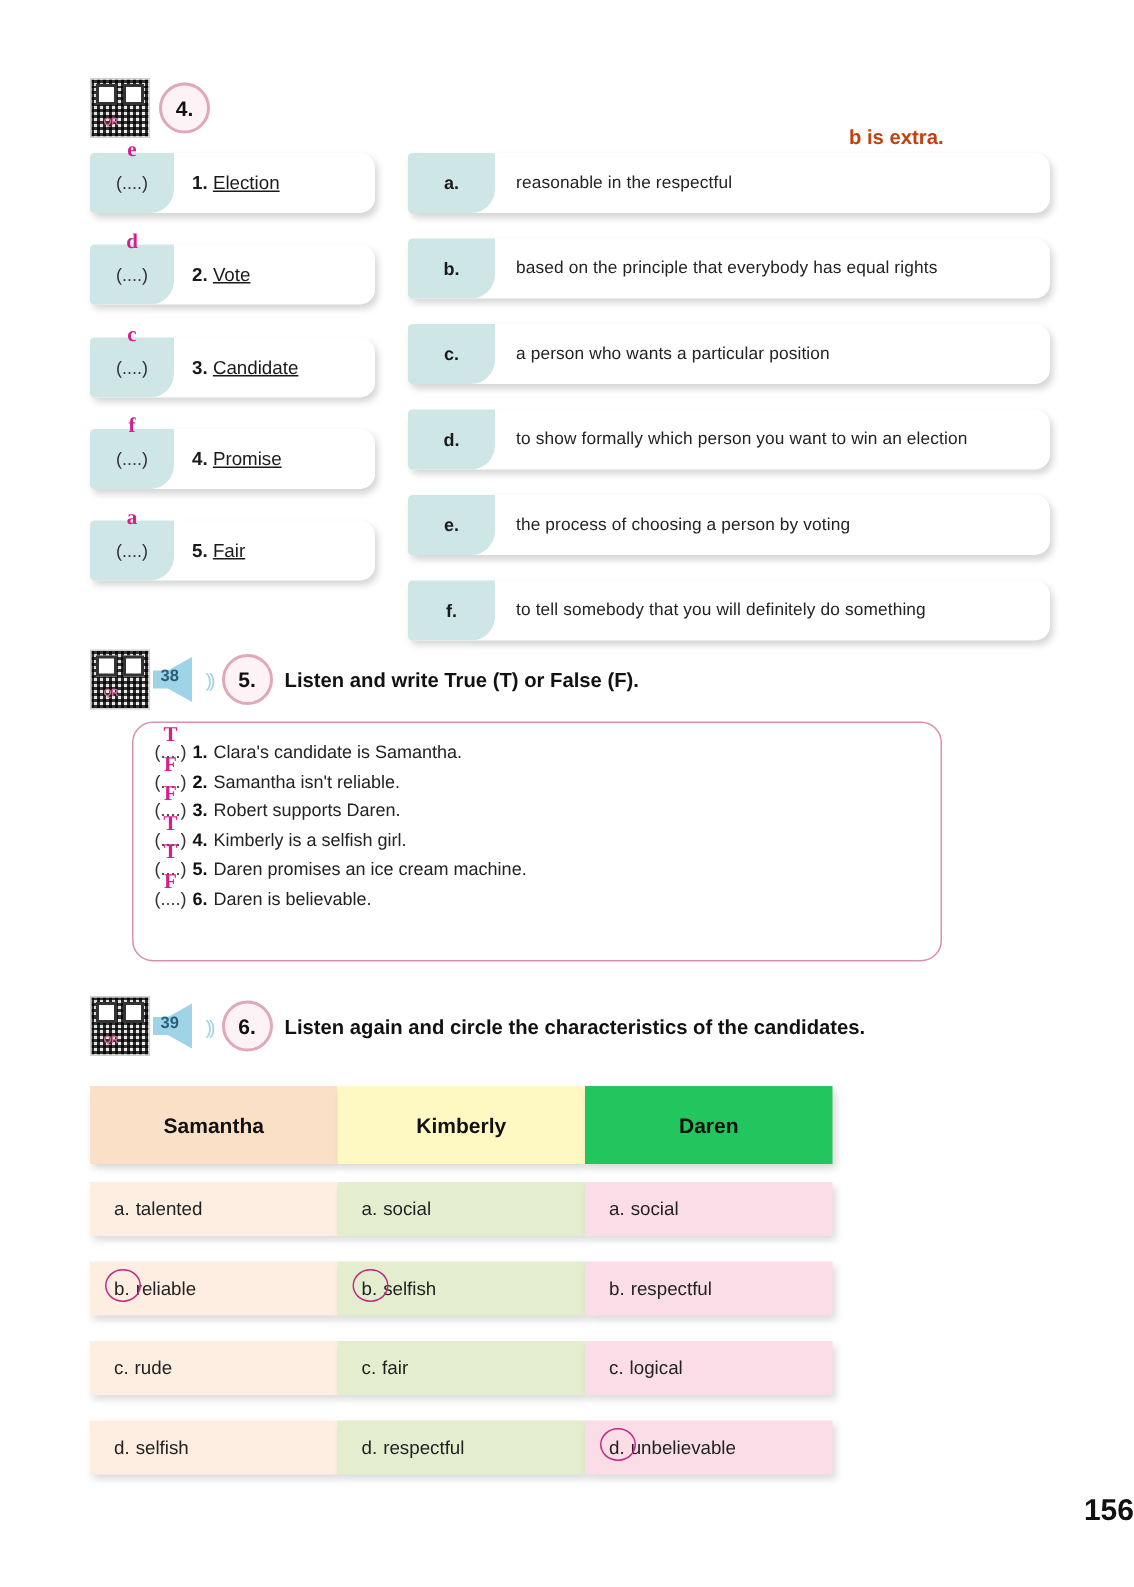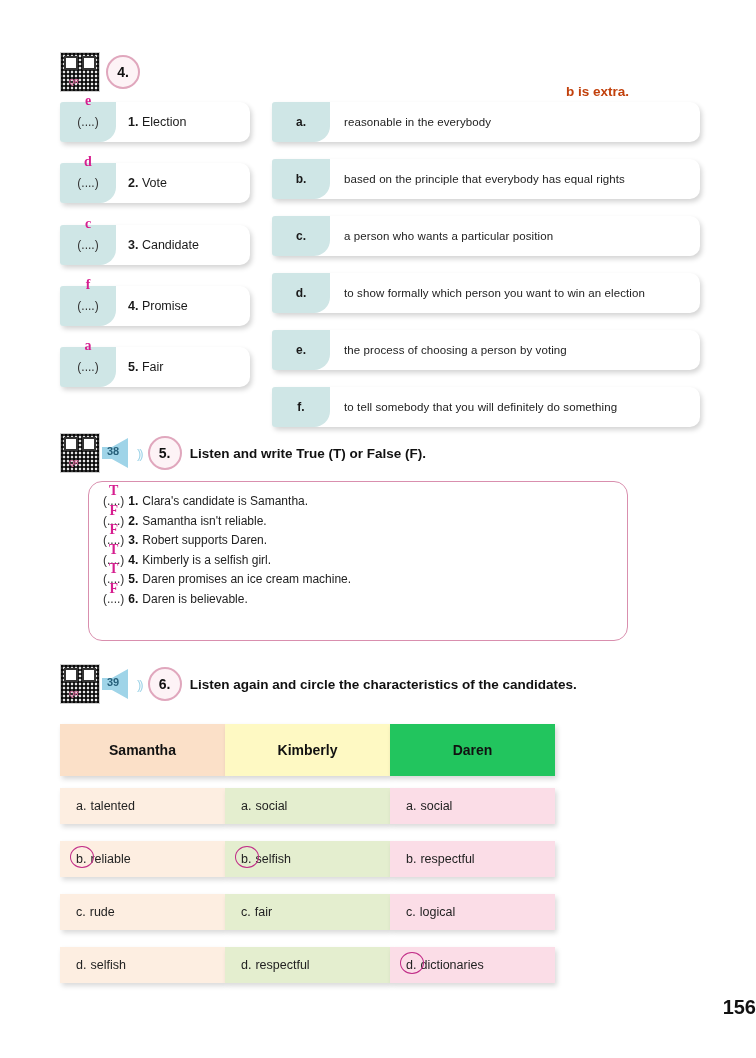--- a/index.html
+++ b/index.html
@@ -86,21 +86,21 @@
   .ans-slot{
     position:relative;font-size:12px;color:#333;white-space:nowrap;
     display:inline-block;
   }
   .ans-written{
     position:absolute;left:50%;top:-9px;transform:translateX(-50%);
     color:#d61e8f;font-weight:bold;font-size:14px;
     font-family:"Liberation Serif", serif;
   }
   .m-word{font-size:12.5px;font-weight:bold;color:#1a1a1a;padding-left:12px;}
-  .m-word .w{font-weight:normal;}
+  .m-word .w{font-weight:normal;text-decoration:underline;}
   .r-letter{font-size:12px;font-weight:bold;color:#1a1a1a;}
   .m-def{font-size:11.5px;color:#222;padding-left:14px;letter-spacing:0.1px;}
 
   
   .ml-0{margin-top:0;}
   .ml-1{margin-top:21px;}
   .ml-2{margin-top:22px;}
   .ml-3{margin-top:21px;}
   .ml-4{margin-top:21px;}
 
@@ -235,21 +235,21 @@
 
   </div>
 
   <div class="match-right">
 
     <div class="m-row" style="margin-bottom:17px;">
       <div class="m-card">
         <div class="m-tab right-tab">
           <span class="r-letter">a.</span>
         </div>
-        <div class="m-def">reasonable in the everybody</div>
+        <div class="m-def">reasonable in the respectful</div>
       </div>
     </div>
 
     <div class="m-row" style="margin-bottom:17px;">
       <div class="m-card">
         <div class="m-tab right-tab">
           <span class="r-letter">b.</span>
         </div>
         <div class="m-def">based on the principle that everybody has equal rights</div>
       </div>
@@ -421,21 +421,21 @@
       <div class="cand-opt">
         <span class="opt-letter">b.</span>
         <span>respectful</span>
       </div>
       <div class="cand-opt">
         <span class="opt-letter">c.</span>
         <span>logical</span>
       </div>
       <div class="cand-opt">
         <span class="opt-letter circled">d.</span>
-        <span>dictionaries</span>
+        <span>unbelievable</span>
       </div>
     </div>
 
   </div>
 
   <div class="page-num">156</div>
 
 </div>
 
 </body></html>

